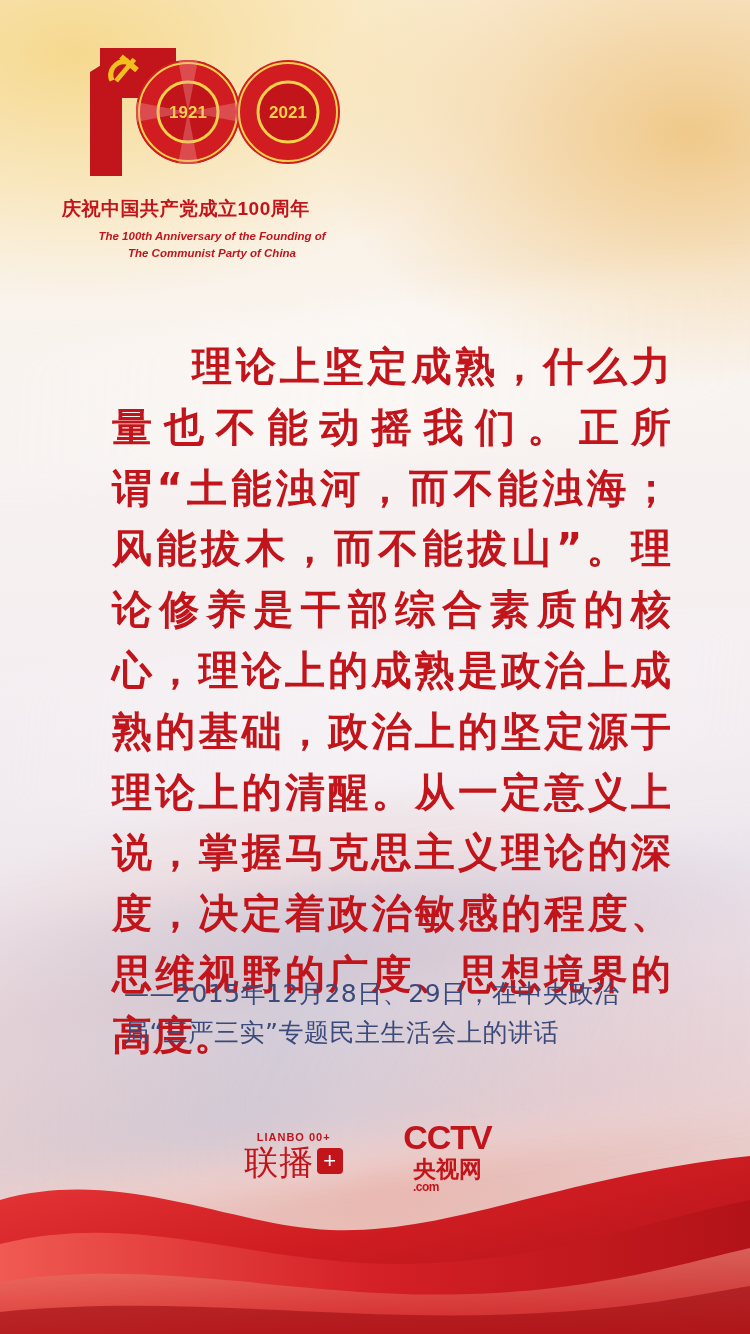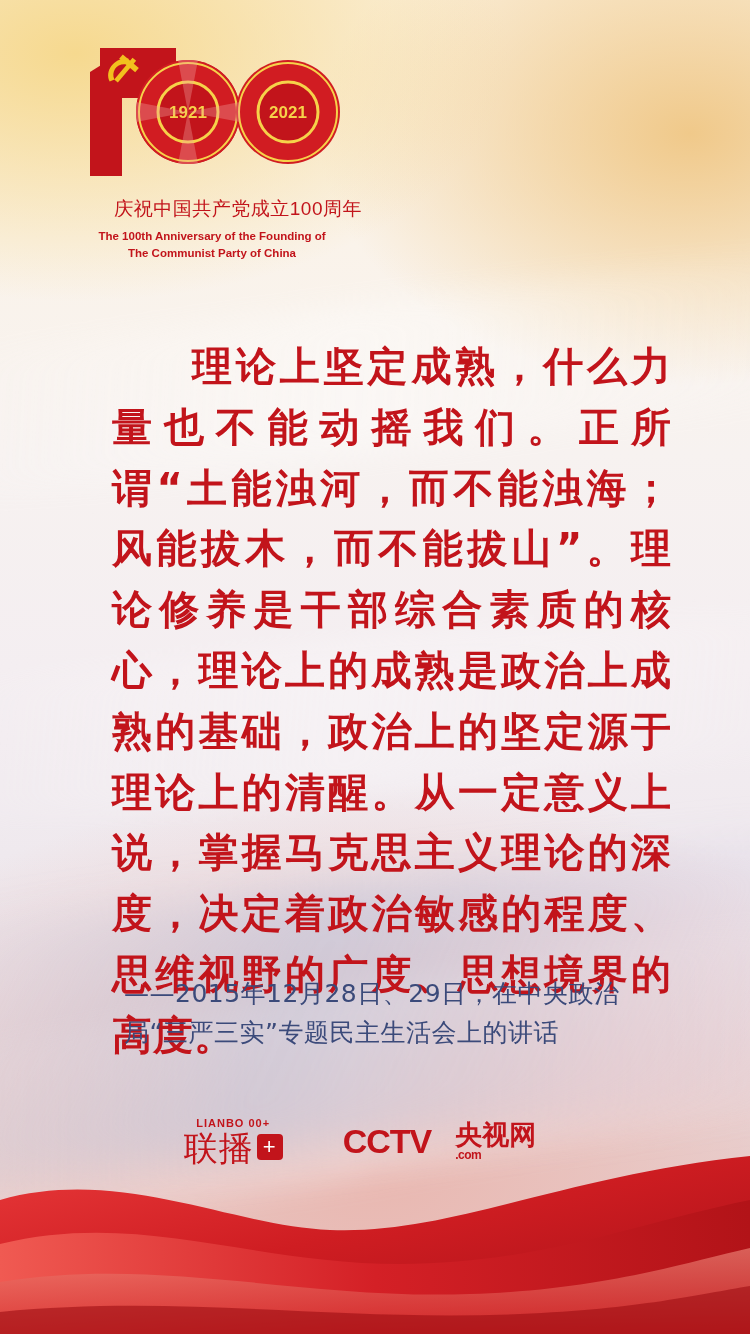--- a/index.html
+++ b/index.html
@@ -58,33 +58,34 @@
     width: 300px;
   }
   .emblem-art {
     position: relative;
     width: 272px;
     height: 150px;
     margin: 0 auto;
   }
   .emblem-caption-cn {
     margin-top: 10px;
-    text-align: right;
+    text-align: left;
     color: #c2141b;
     font-size: 19px;
-    font-weight: normal;
+    font-weight: bold;
     letter-spacing: .5px;
   }
   .emblem-caption-en {
     margin-top: 6px;
     text-align: center;
     color: #c2141b;
     font-size: 11.5px;
     font-weight: bold;
     line-height: 1.45;
+    font-style: italic;
   }
 
   
   .quote {
     position: absolute;
     top: 336px;
     left: 112px;
     width: 560px;
     color: #c2141b;
     font-family: "DejaVu Sans", sans-serif;
@@ -107,21 +108,21 @@
     font-family: "DejaVu Sans", sans-serif;
     font-size: 25px;
     line-height: 1.55;
     letter-spacing: .5px;
   }
 
   
   .footer {
     position: absolute;
     top: 1118px;
-    left: 0;
+    left: 8px;
     width: 720px;
     display: flex;
     justify-content: center;
     align-items: center;
     gap: 60px;
   }
   .lianbo {
     position: relative;
     color: #c2141b;
     text-align: center;
@@ -147,30 +148,31 @@
     color: #fff;
     font-size: 22px;
     line-height: 25px;
     border-radius: 4px;
     vertical-align: 6px;
     margin-left: 3px;
   }
   .cctv {
     display: flex;
     align-items: center;
-    gap: 24px;
-    color: #c2141b;
+    gap: 0;
+    color: #c2141b;
+    flex-direction: column;
   }
   .cctv-mark {
     font-size: 34px;
     font-weight: bold;
     letter-spacing: -1px;
   }
   .cctv-cn {
-    font-size: 27px;
+    font-size: 23px;
     font-weight: bold;
   }
   .cctv-dom {
     font-size: 22px;
     font-weight: bold;
     letter-spacing: -.5px;
   }
   .cctv-right { display: flex; flex-direction: column; line-height: 1.05; }
   .cctv-right .cctv-dom { font-size: 12px; color: #c2141b; }
 

